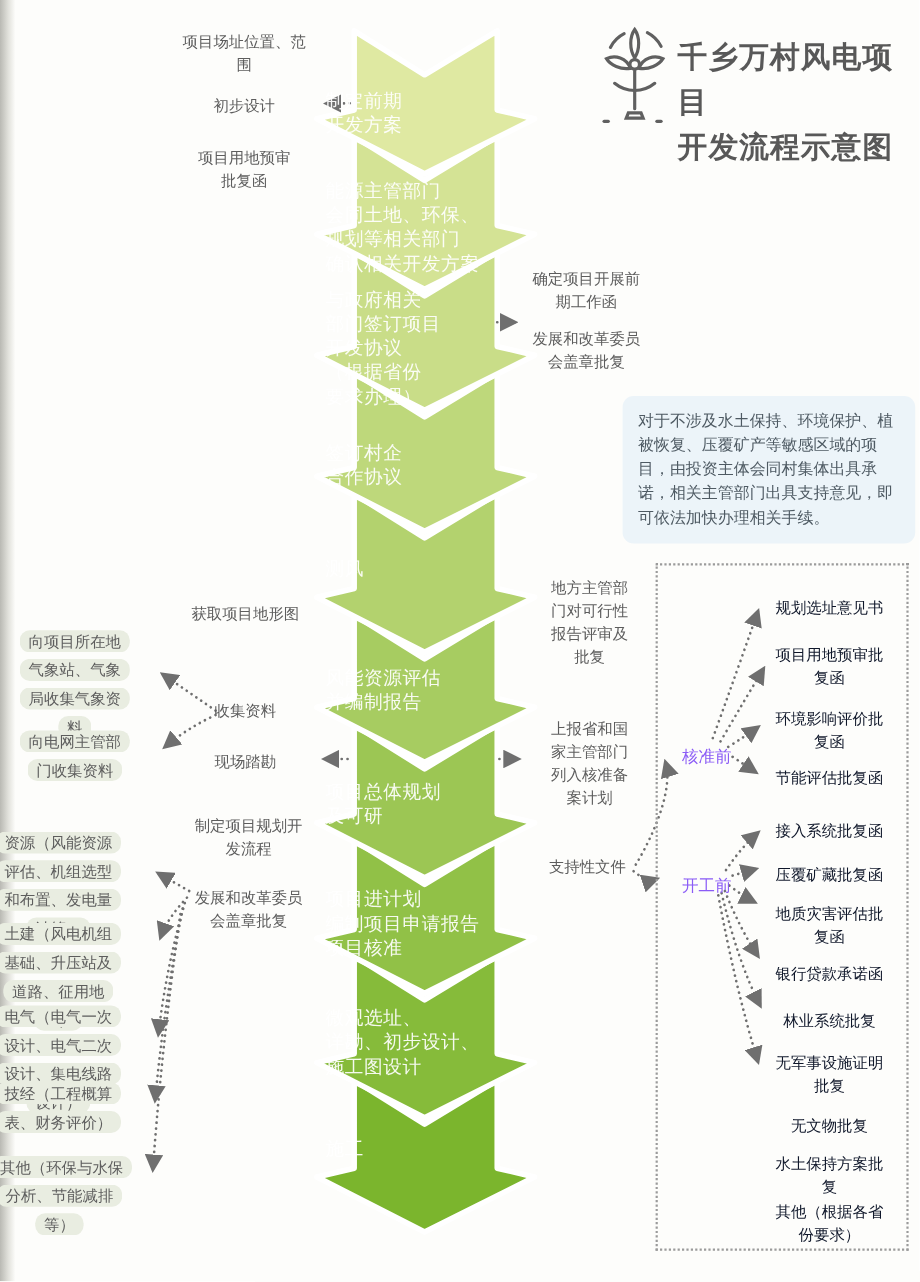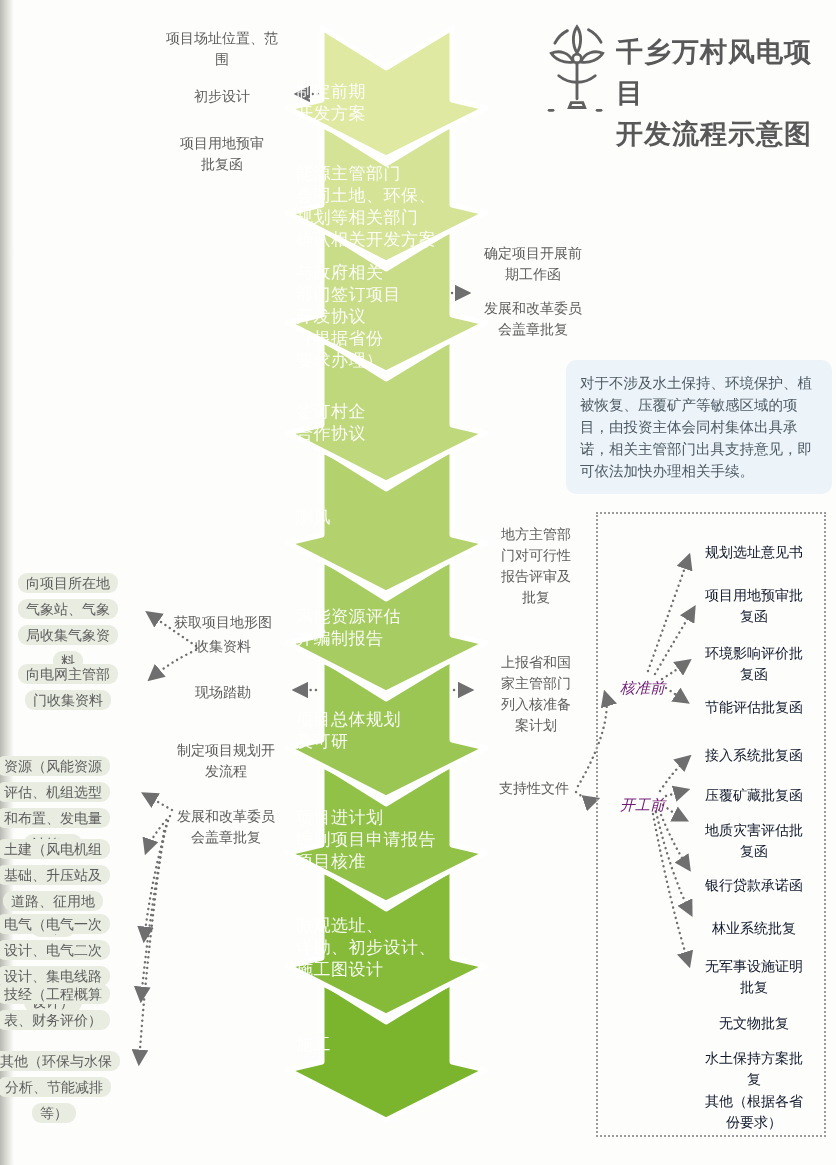--- a/index.html
+++ b/index.html
@@ -28,21 +28,21 @@
   #note-box{
     position:absolute;left:566px;top:360px;width:266px;
     background:#ecf4f9;border-radius:10px;padding:12px 14px;
     font-size:14.5px;line-height:22px;color:#4e5a63;text-align:left;
     word-break:break-all;box-sizing:border-box;
   }
   #approval-box{
     position:absolute;left:596px;top:512px;width:230px;height:625px;
     border:2px dotted #9b9b9b;box-sizing:border-box;
   }
-  .phase-label{position:absolute;font-size:15px;color:#701a75;font-style:italic;}
+  .phase-label{position:absolute;font-size:15px;color:#8b5cf6;}
   #title-text{
     position:absolute;left:616px;top:32px;width:220px;
     font-size:27px;line-height:41px;font-weight:bold;color:#585858;
     letter-spacing:1px;
   }
   #scan-edge{
     position:absolute;left:0;top:0;width:14px;height:100%;
     background:linear-gradient(90deg,#b9b9b3,#e2e2dc 55%,rgba(255,255,255,0));
   }
   svg{display:block;}
@@ -146,21 +146,21 @@
 项目核准</div>
   <div class="stage" style="top:915px">微观选址、
 详勘、初步设计、
 施工图设计</div>
   <div class="stage" style="top:1034px">施工</div>
 
   <div class="txt" style="left:166px;top:28px;width:112px">项目场址位置、范围</div>
   <div class="txt" style="left:166px;top:86px;width:112px">初步设计</div>
   <div class="txt" style="left:177px;top:133px;width:90px">项目用地预审批复函</div>
 
-  <div class="txt" style="left:160px;top:612px;width:126px">获取项目地形图</div>
+  <div class="txt" style="left:160px;top:548px;width:126px">获取项目地形图</div>
   <div class="txt" style="left:160px;top:636px;width:126px">收集资料</div>
   <div class="txt" style="left:160px;top:682px;width:126px">现场踏勘</div>
   <div class="txt" style="left:176px;top:740px;width:100px">制定项目规划开发流程</div>
   <div class="txt" style="left:176px;top:806px;width:100px">发展和改革委员会盖章批复</div>
 
   <div class="txt band" style="left:18px;top:570px;width:100px"><span>向项目所在地气象站、气象局收集气象资料</span></div>
   <div class="txt band" style="left:18px;top:661px;width:100px"><span>向电网主管部门收集资料</span></div>
   <div class="txt band" style="left:-6px;top:753px;width:118px"><span>资源（风能资源评估、机组选型和布置、发电量计算）</span></div>
   <div class="txt band" style="left:-6px;top:836px;width:118px"><span>土建（风电机组基础、升压站及道路、征用地等）</span></div>
   <div class="txt band" style="left:-6px;top:911px;width:118px"><span>电气（电气一次设计、电气二次设计、集电线路设计）</span></div>

